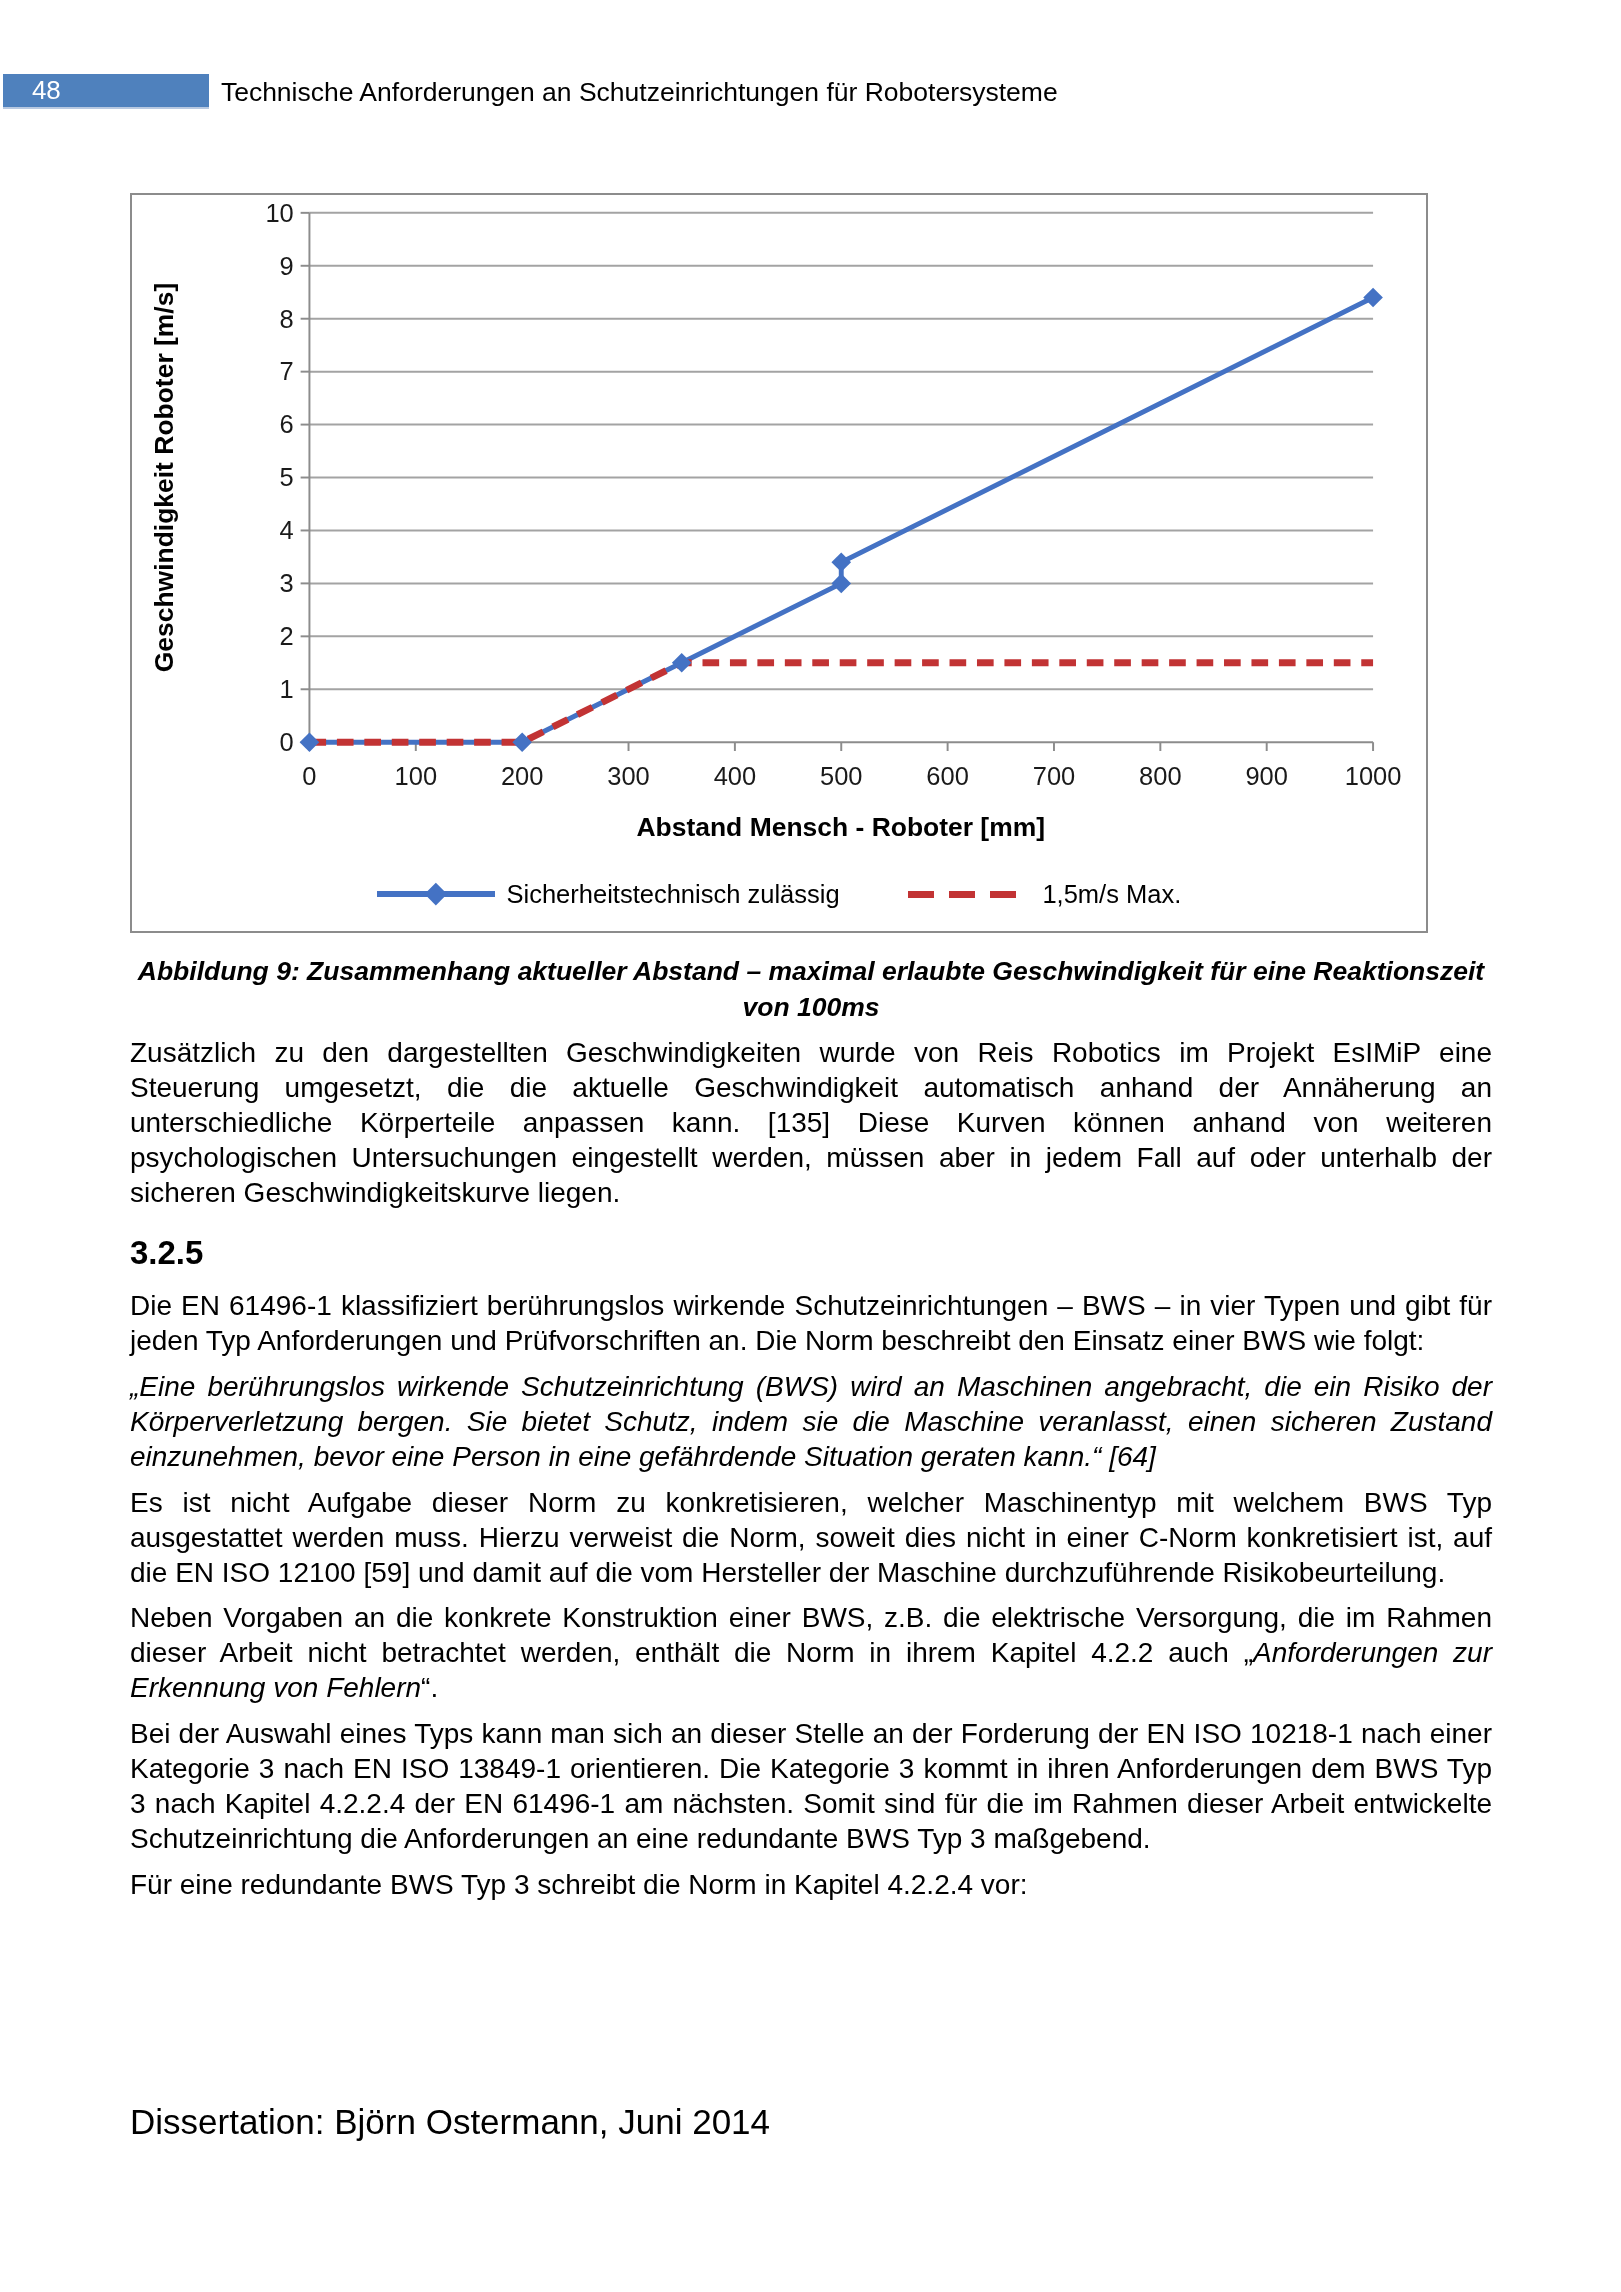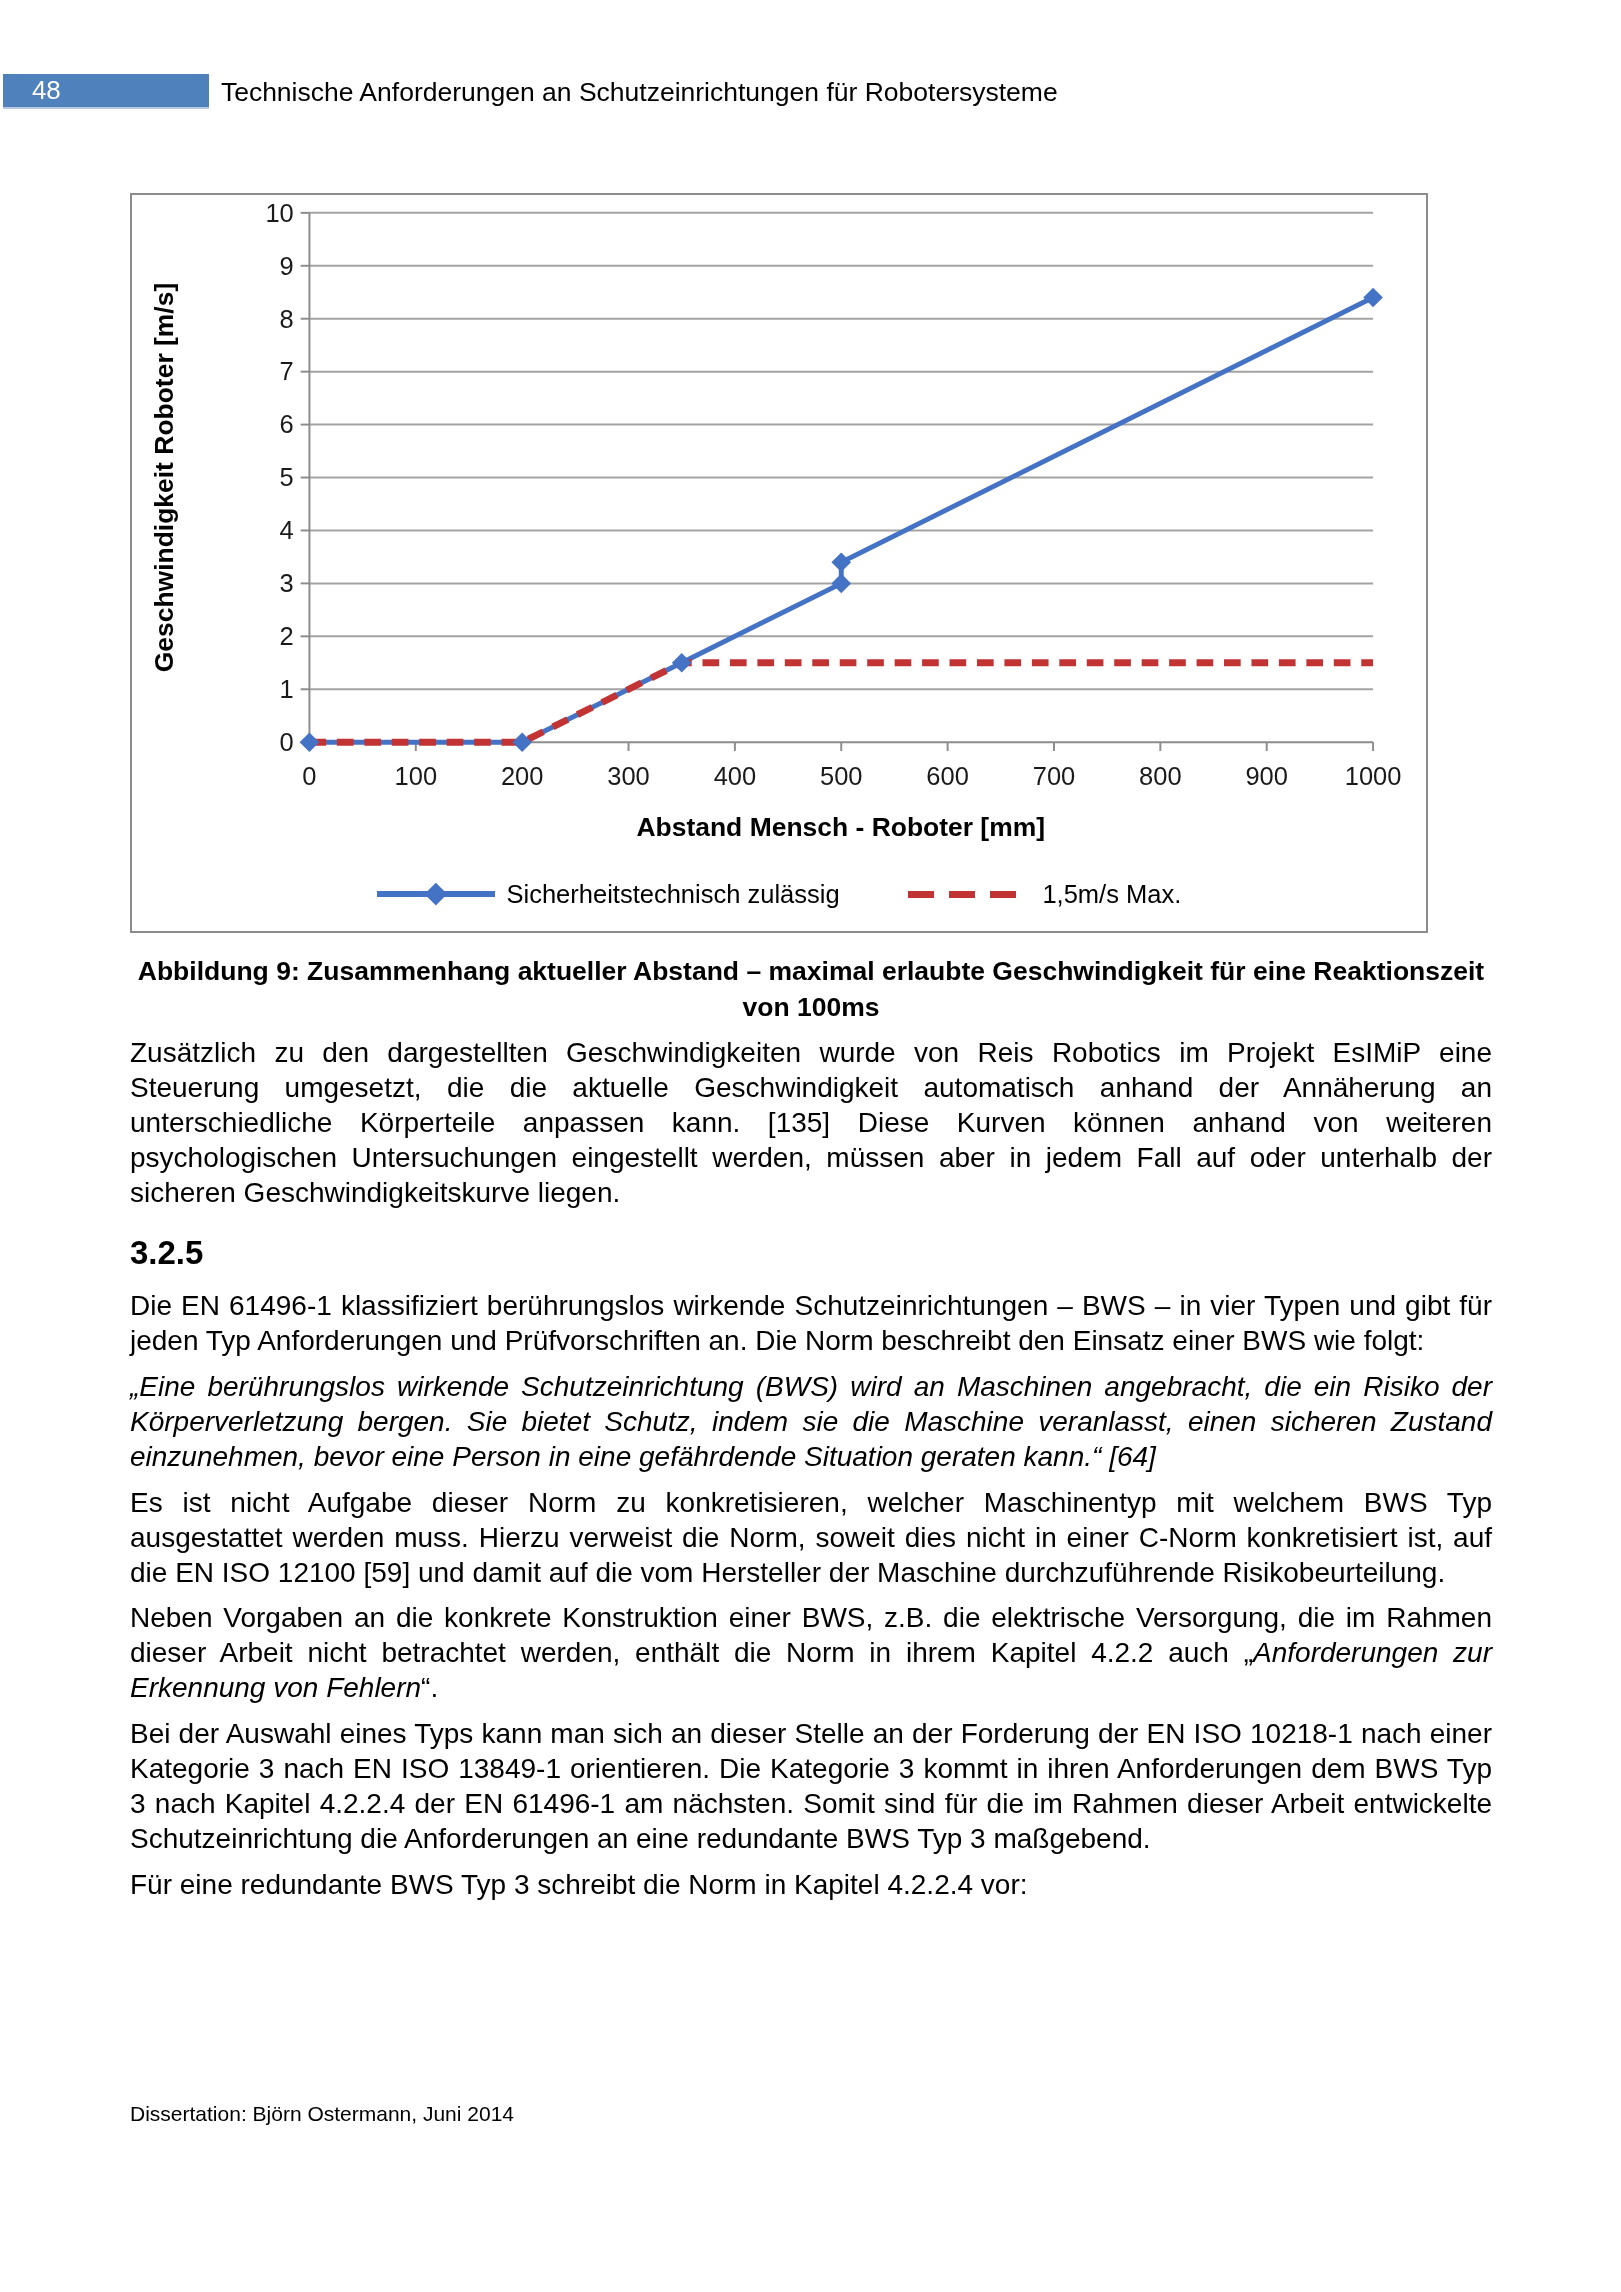--- a/index.html
+++ b/index.html
@@ -33,29 +33,29 @@
   .leg-item + .leg-item { margin-left:59px; }
   .leg-line-blue { position:relative; display:inline-block; width:118px; height:5.9px; background:#4472C4; }
   .leg-diamond {
     position:absolute; left:51px; top:-4.9px; width:15.7px; height:15.7px;
     background:#4472C4; transform:rotate(45deg);
   }
   .leg-line-red { display:inline-block; width:123px; height:6.9px;
     background:repeating-linear-gradient(90deg,#C23334 0 25.5px,transparent 25.5px 41px); }
   
   .content { position:absolute; left:130px; top:953px; width:1362px; }
-  .caption { font-weight:bold; font-size:26.5px; line-height:36px; text-align:center; margin-bottom:9.8px; }
+  .caption { font-weight:bold; font-size:26.5px; line-height:36px; text-align:center; margin-bottom:9.8px;font-style:italic; }
   p.body { font-size:28px; line-height:35px; text-align:justify; margin-bottom:10.8px; }
   p.quote { font-style:italic; }
   .seg-italic { font-style:italic; }
   h2.sect {
     font-size:33px; line-height:39px; font-weight:bold; margin:23.5px 0 15.7px 0;
     display:flex; gap:43px; white-space:nowrap;
   }
-  .footer { position:absolute; left:130px; top:2102px; font-size:21px; }
+  .footer { position:absolute; left:130px; top:2102px; font-size:35px; }
 </style>
 </head>
 <body>
 
 <div class="page">
 
   <div class="runhead">
     <div class="pagenum-box">
       <span>48</span>
     </div>

